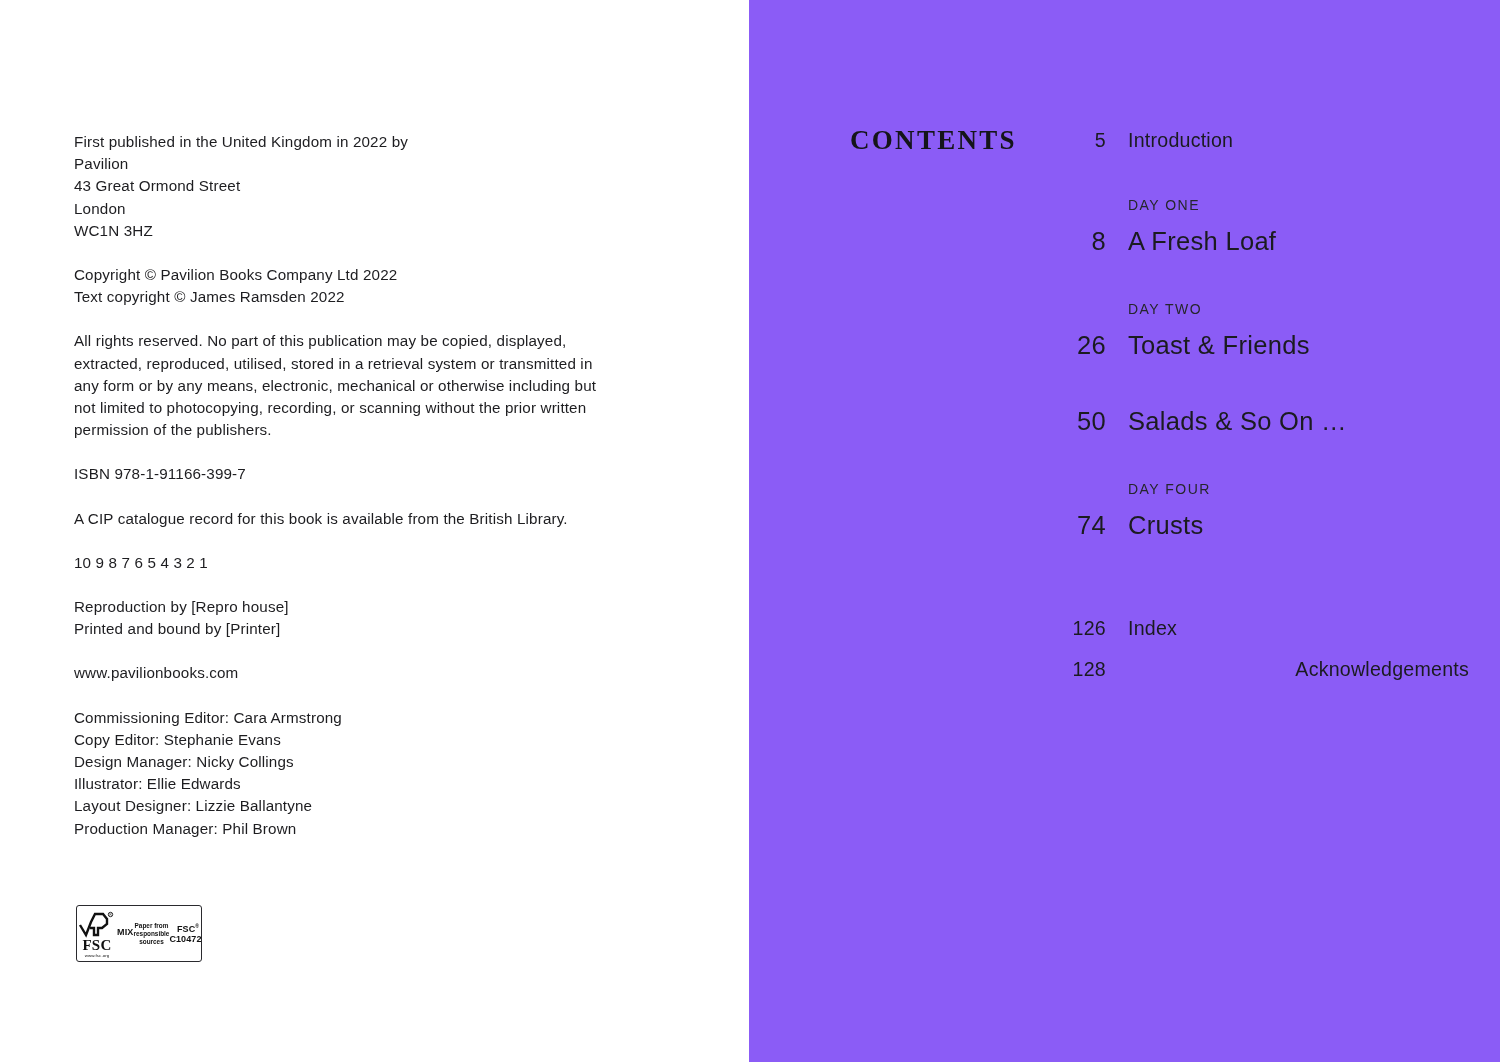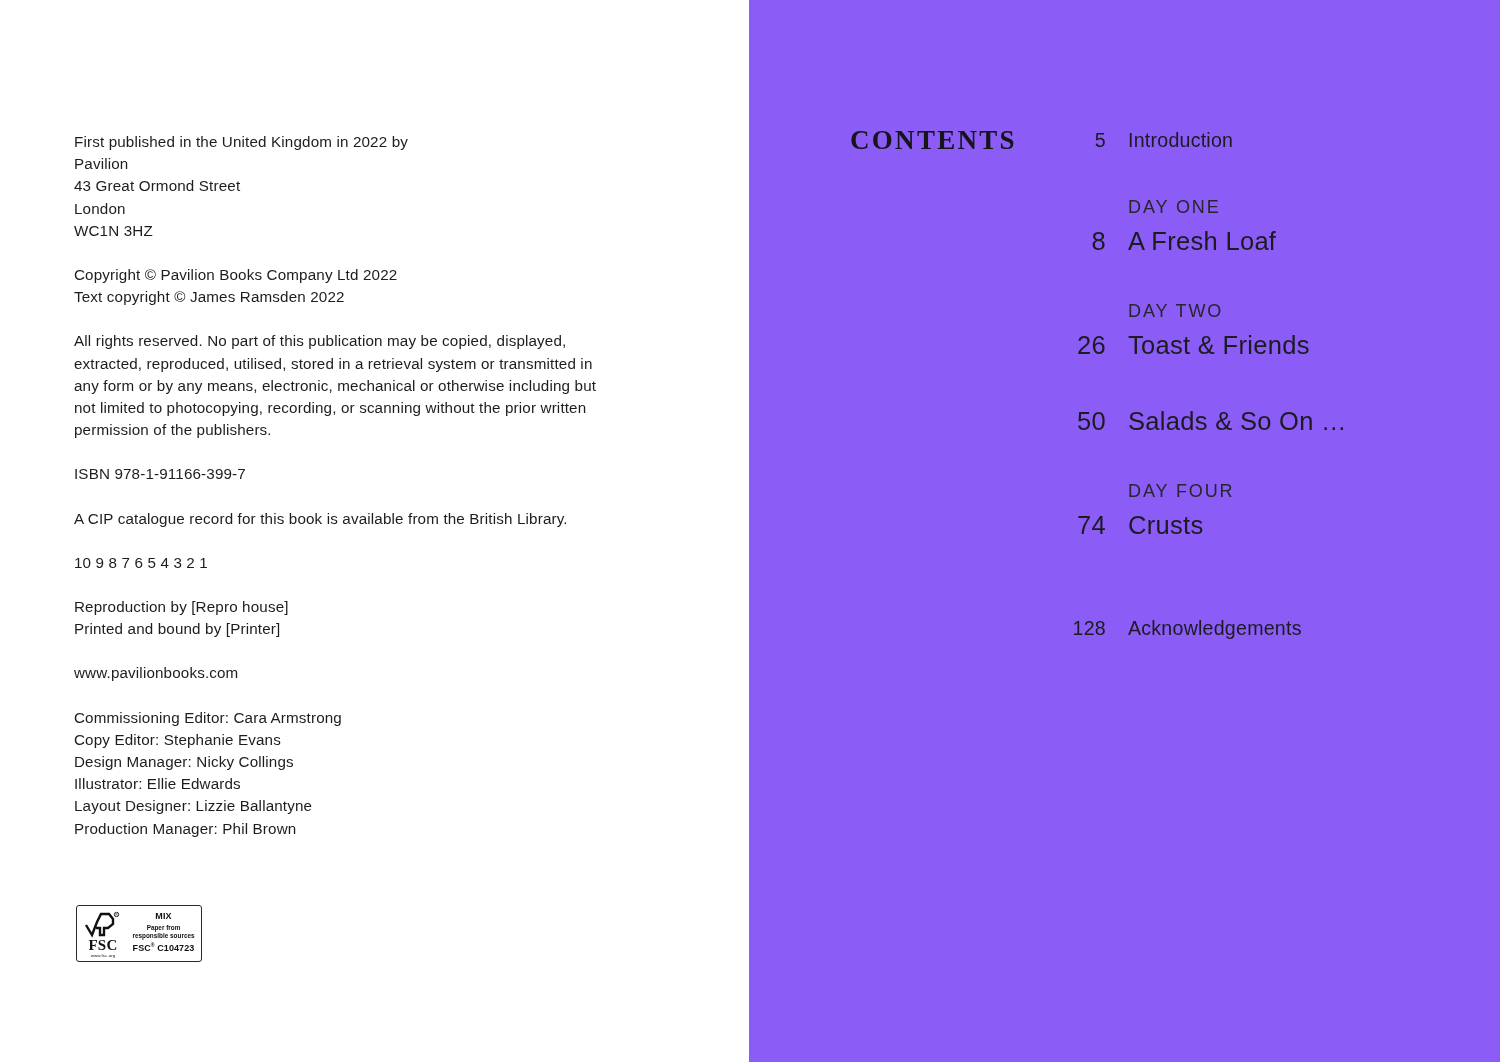--- a/index.html
+++ b/index.html
@@ -94,21 +94,21 @@
   .fsc-url {
     font-size: 4.4px;
     line-height: 1;
     color: #111;
     margin-top: 1.5px;
     letter-spacing: 0.02em;
   }
   .fsc-body {
     flex: 1;
     display: flex;
-    flex-direction: column;
+    flex-direction: row;
     align-items: center;
     justify-content: center;
     padding: 2px 3px 3px 0;
     text-align: center;
   }
   .fsc-mix {
     font-size: 9px;
     font-weight: 700;
     color: #111;
     line-height: 1.1;
@@ -175,21 +175,21 @@
     white-space: nowrap;
   }
   .toc-dayline {
     display: flex;
   }
   .toc-dayline .toc-num {
     visibility: hidden;
   }
   .toc-day {
     padding-left: 22px;
-    font-size: 18px;
+    font-size: 14px;
     letter-spacing: 0.105em;
     color: #26262c;
     line-height: 1;
   }
 
   .entry-plain .toc-num,
   .entry-plain .toc-title {
     font-size: 19.6px;
     line-height: 24px;
     letter-spacing: 0.012em;
@@ -331,20 +331,24 @@
             </div>
             <div class="toc-row entry-chapter">
               <span class="toc-num">74</span>
               <span class="toc-title">Crusts</span>
             </div>
           </div>
         </div>
 
       <div class="group-back">
           <div class="toc-row entry-plain">
+            <span class="toc-num">126</span>
+            <span class="toc-title">Index</span>
+          </div>
+          <div class="toc-row entry-plain">
             <span class="toc-num">128</span>
             <span class="toc-title">Acknowledgements</span>
           </div>
         </div>
 
     </div>
 
   </div>
 
 </div>

